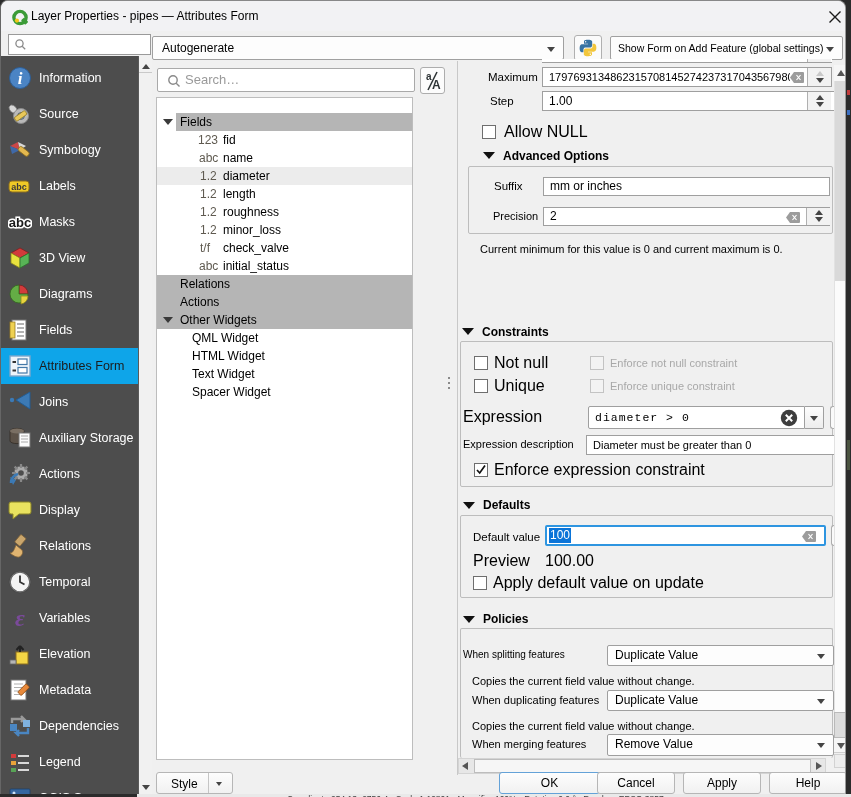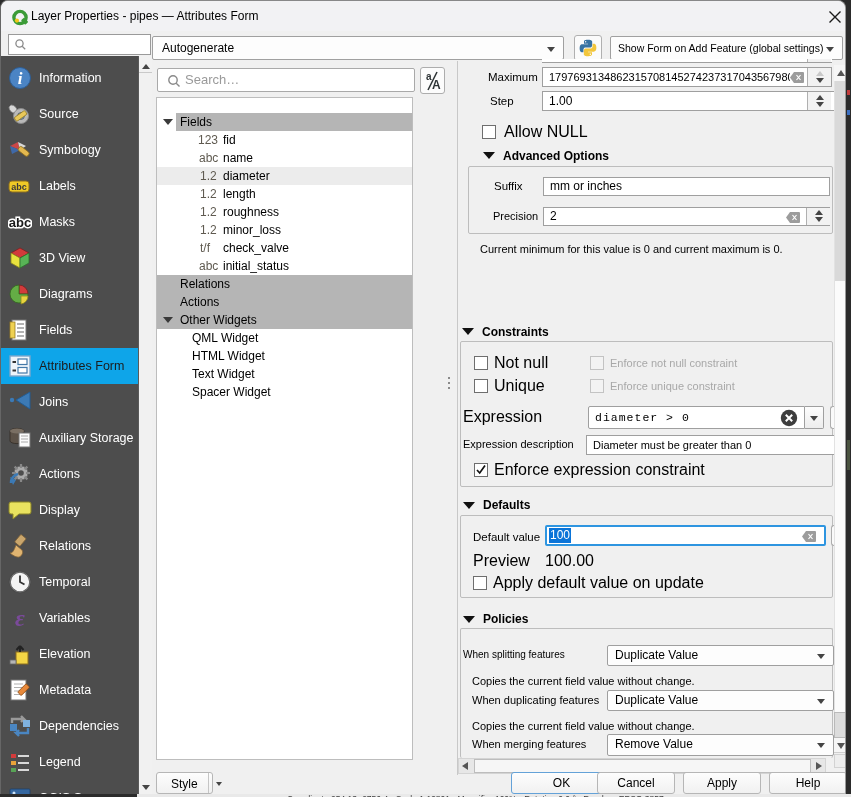--- a/index.html
+++ b/index.html
@@ -472,26 +472,26 @@
   <div class="abs" style="left:833px;top:737px;width:14px;height:15px;background:#f6f6f6;border-bottom:1px solid #cfcfcf">
       <div class="sarr-d" style="left:3px;top:5px;border-left-width:4.5px;border-right-width:4.5px;border-top-width:6px;border-top-color:#555"></div>
     </div>
   <div class="abs" style="left:833px;top:753px;width:14px;height:14px;background:#ededed;border:1px solid #d2d2d2"></div>
   <div class="abs" style="left:457px;top:757px;width:368px;height:16px;background:#e7e7e7;border:1px solid #d4d4d4">
     <div class="abs" style="left:3px;top:3px;width:0;height:0;border-top:4.5px solid transparent;border-bottom:4.5px solid transparent;border-right:6px solid #555"></div>
     <div class="abs" style="left:15px;top:0;width:337px;height:14px;background:#f6f6f6;border:1px solid #bdbdbd"></div>
     <div class="abs" style="left:357px;top:3px;width:0;height:0;border-top:4.5px solid transparent;border-bottom:4.5px solid transparent;border-left:6px solid #555"></div>
   </div>
 
-  <div class="btn" style="left:155px;top:771px;width:57px">
+  <div class="btn" style="left:155px;top:771px;width:77px">
       <span style="position:absolute;left:14px;top:1px">Style</span>
       <div class="abs" style="left:51px;top:0;width:1px;height:20px;background:#c5c5c5"></div>
       <div class="arr-dn" style="left:59px;top:9px;border-left-width:3.5px;border-right-width:3.5px;border-top-width:4px"></div>
     </div>
-  <div class="btn" style="left:510px;top:771px;width:101px;border-color:#64a2d8">OK</div>
+  <div class="btn" style="left:498px;top:771px;width:101px;border-color:#64a2d8">OK</div>
   <div class="btn" style="left:596px;top:771px;width:78px">Cancel</div>
   <div class="btn" style="left:682px;top:771px;width:78px">Apply</div>
   <div class="btn" style="left:768px;top:771px;width:78px">Help</div>
 </div>
 
 <div class="abs" style="left:847px;top:90px;width:3px;height:5px;background:#c23b3b"></div>
 <div class="abs" style="left:847px;top:110px;width:3px;height:5px;background:#3b6fc2"></div>
 <div class="abs" style="left:847px;top:440px;width:3px;height:30px;background:#49523f"></div>
 <div class="abs" style="left:137px;top:794px;width:714px;height:3px;background:#e9e9e9;overflow:hidden">
     <div style="font-size:8.5px;color:#3c3c3c;white-space:nowrap;margin-left:150px">Coordinate 254.13,-2756.4 · Scale 1:19801 · Magnifier 100% · Rotation 0.0 ° · Render · EPSG:3857</div>

